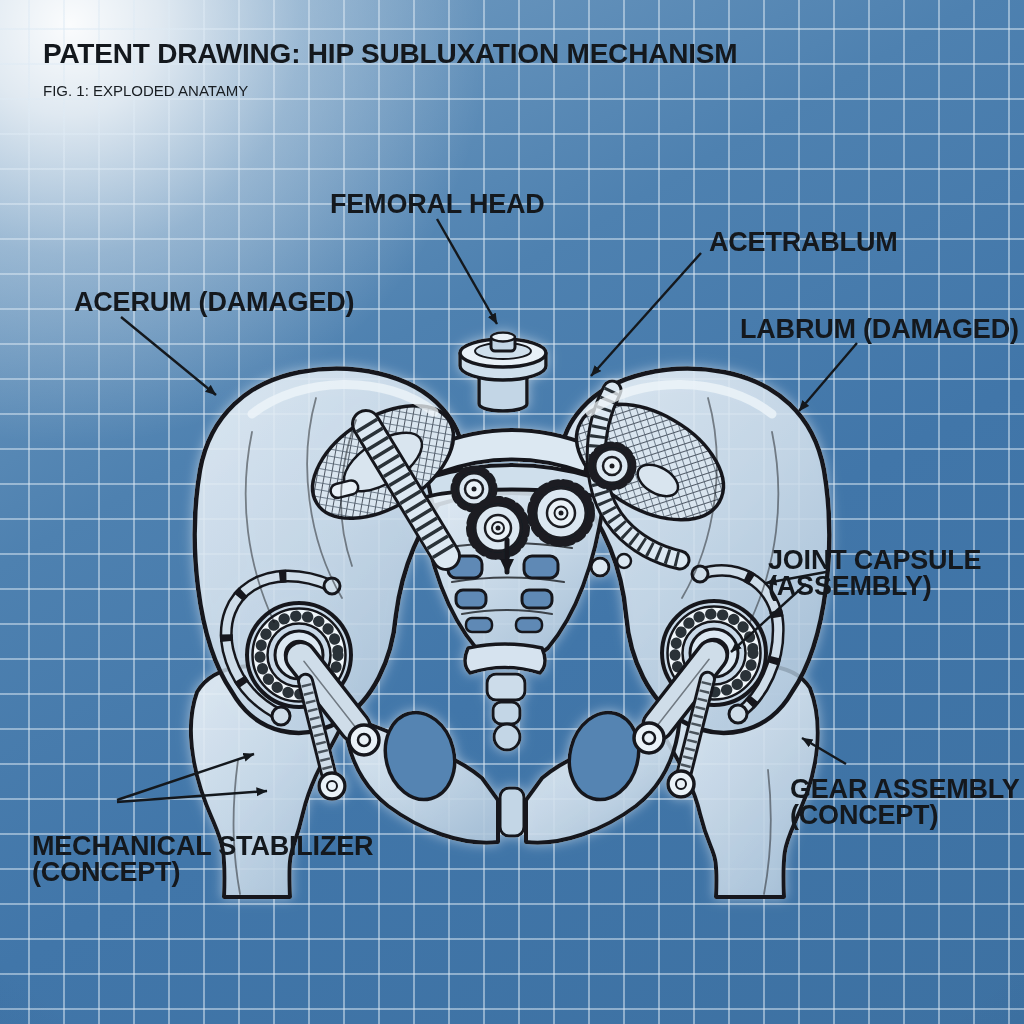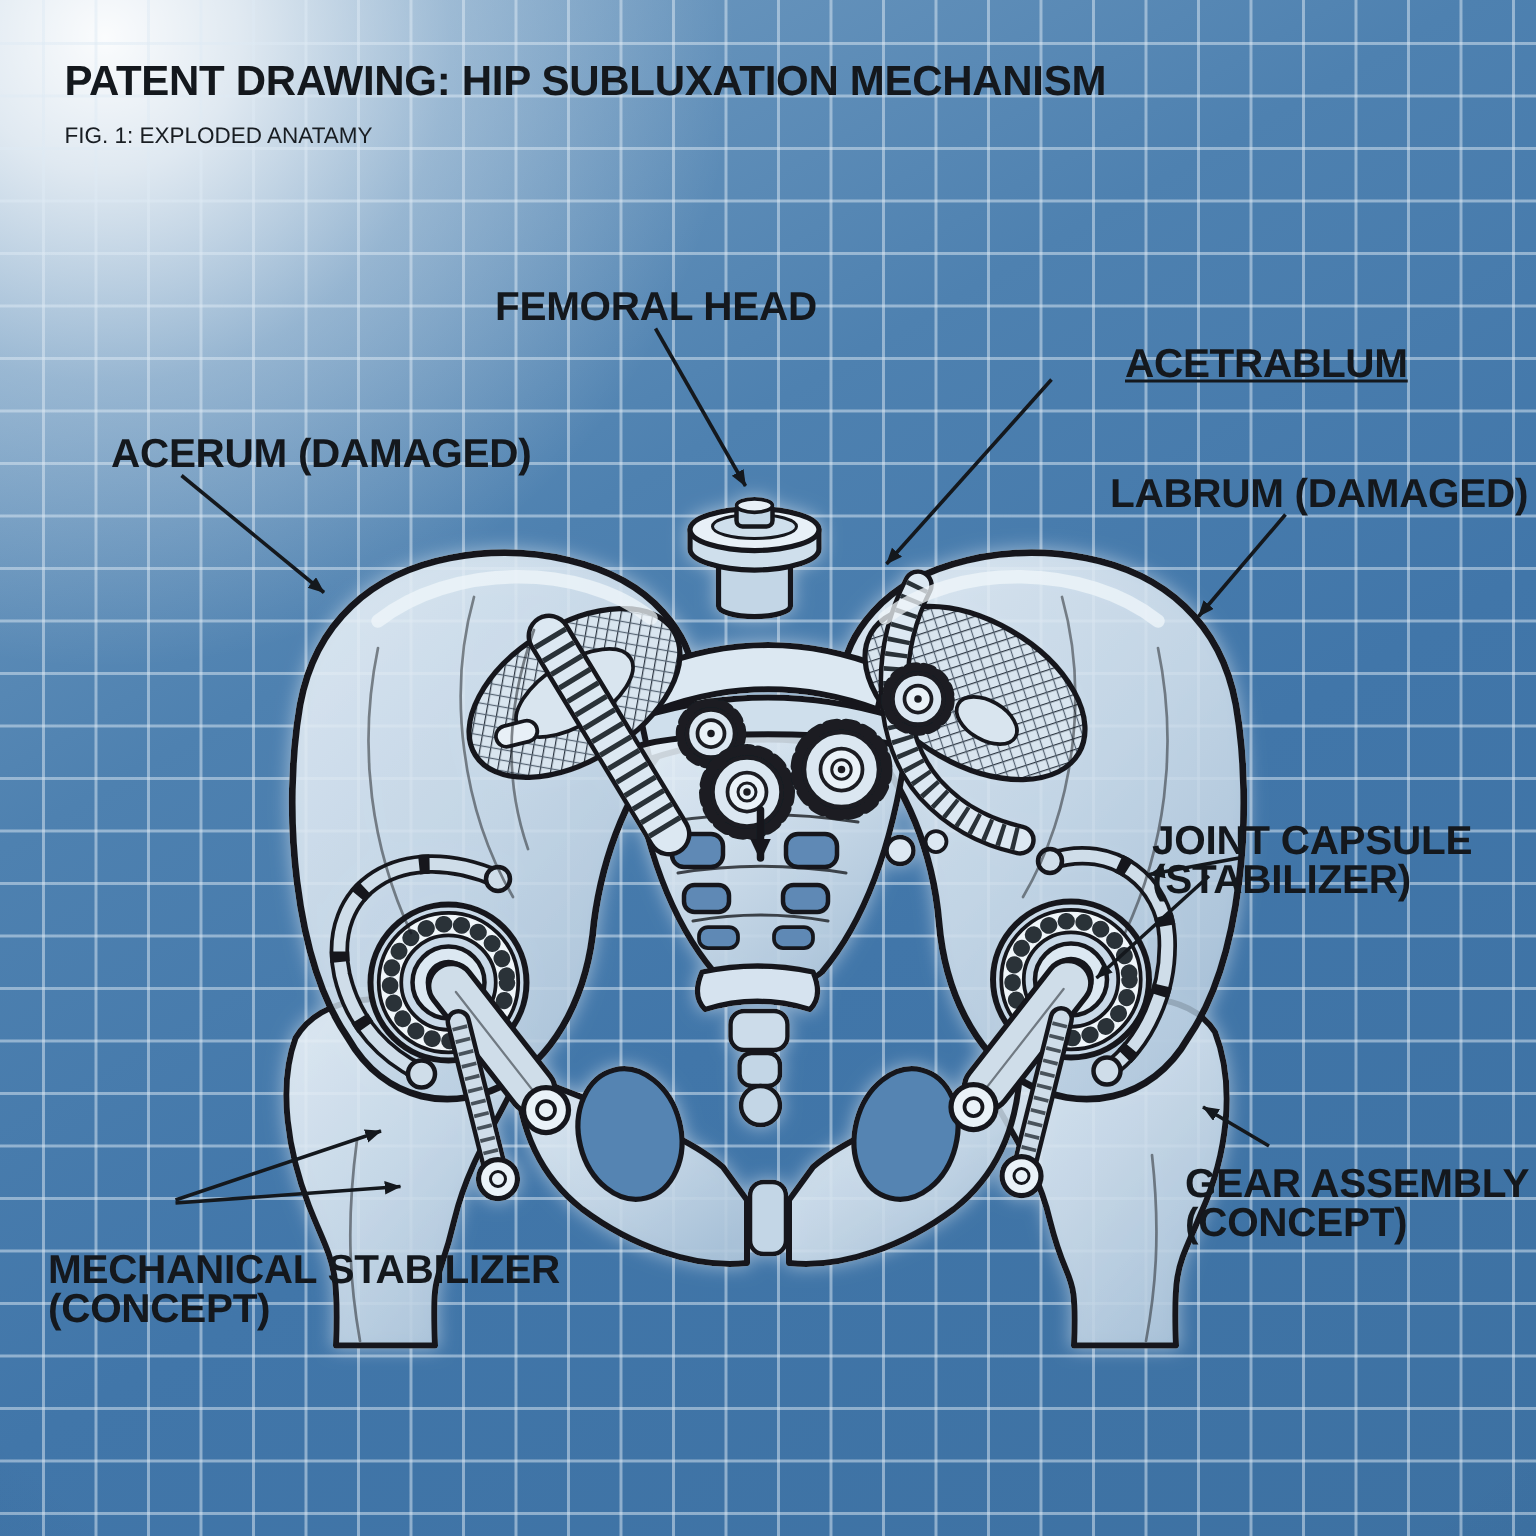--- a/index.html
+++ b/index.html
@@ -258,27 +258,27 @@
       <line x1="846" y1="764" x2="802" y2="738" marker-end="url(#ah)"></line>
       <line x1="117" y1="800" x2="254" y2="754" marker-end="url(#ah)"></line>
       <line x1="117" y1="802" x2="267" y2="791" marker-end="url(#ah)"></line>
     </g>
   </svg>
 
   <div class="title">PATENT DRAWING: HIP SUBLUXATION MECHANISM</div>
   <div class="subtitle">FIG. 1: EXPLODED ANATAMY</div>
 
   <div class="lbl" style="left:330px;top:191px;">FEMORAL HEAD</div>
-  <div class="lbl" style="left:750px;top:229px;text-decoration:underline;">ACETRABLUM</div>
+  <div class="lbl" style="left:709px;top:229px;">ACETRABLUM</div>
   <div class="lbl" style="left:740px;top:316px;">LABRUM (DAMAGED)</div>
   <div class="lbl" style="left:74px;top:289px;">ACERUM (DAMAGED)</div>
 
   <div class="lbl center" style="left:768px;top:547px;width:228px;">
     <div>JOINT CAPSULE</div>
-    <div>(STABILIZER)</div>
+    <div>(ASSEMBLY)</div>
   </div>
 
   <div class="lbl center" style="left:790px;top:776px;width:226px;">
     <div>GEAR ASSEMBLY</div>
     <div>(CONCEPT)</div>
   </div>
 
   <div class="lbl center" style="left:32px;top:803px;width:246px;margin-top:30px;">
     <div>MECHANICAL STABILIZER</div>
     <div>(CONCEPT)</div>

